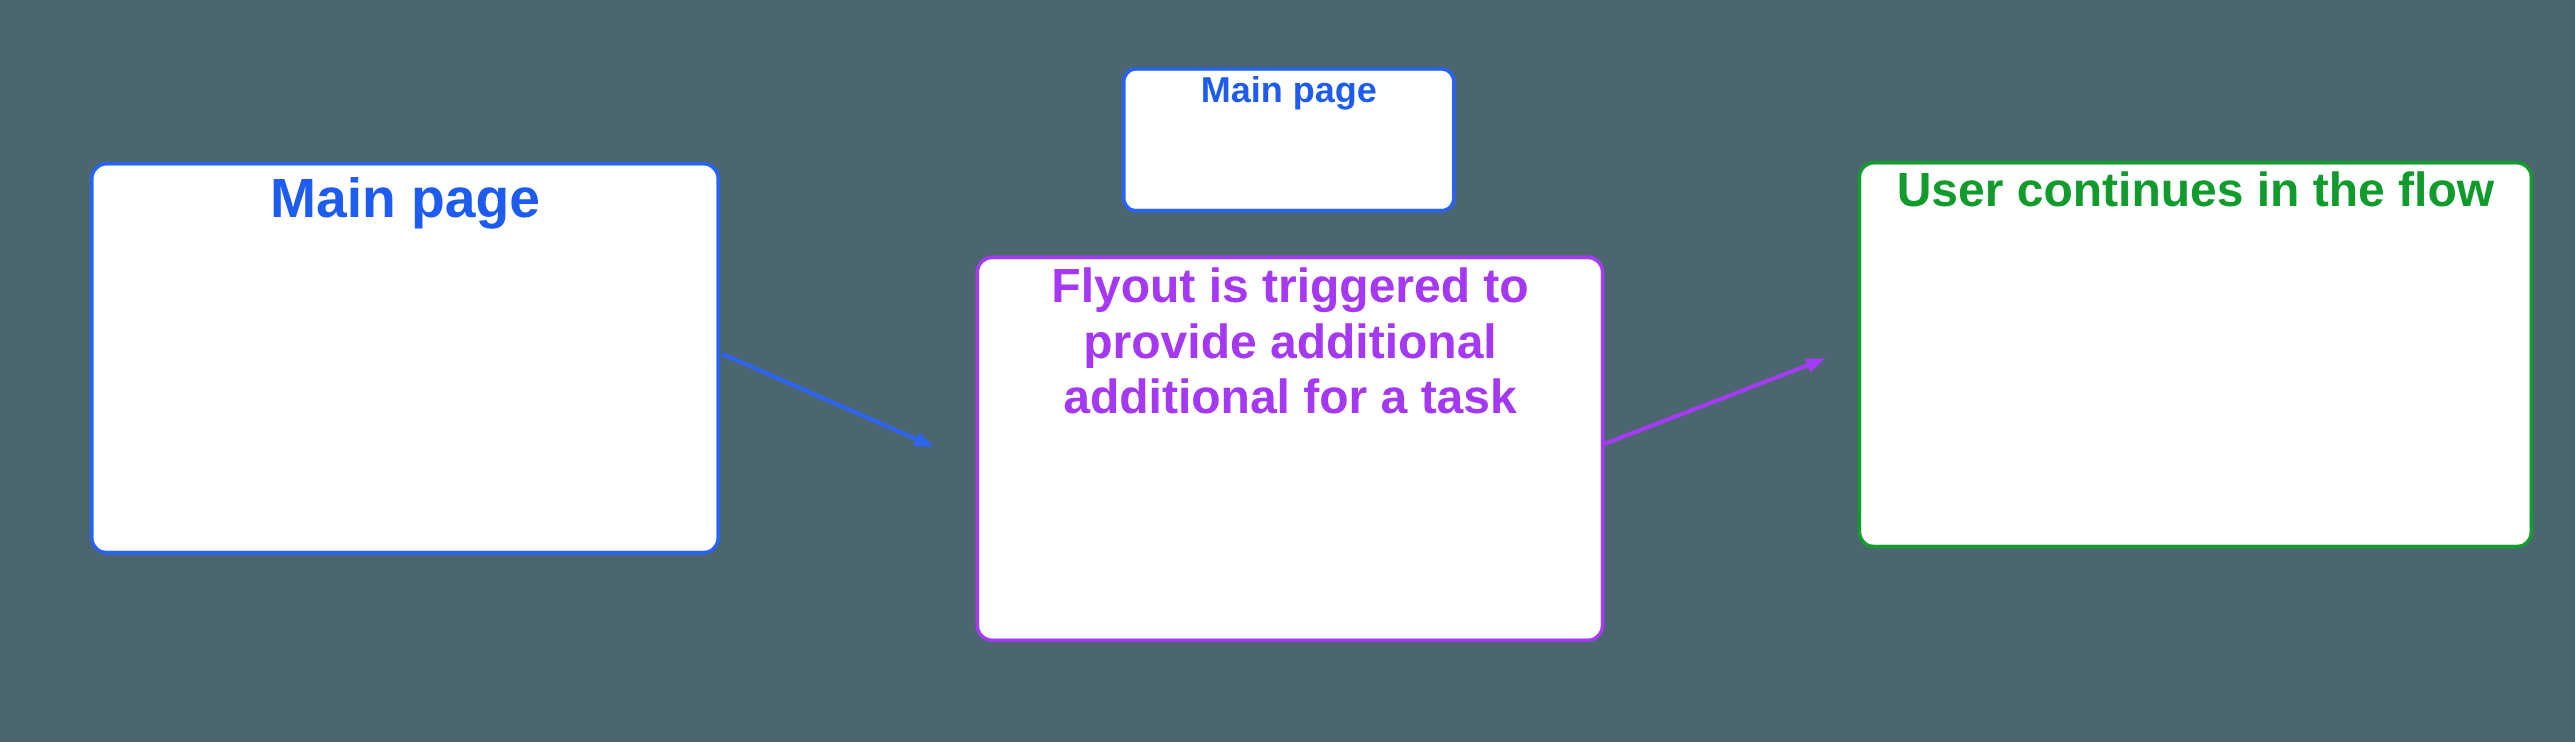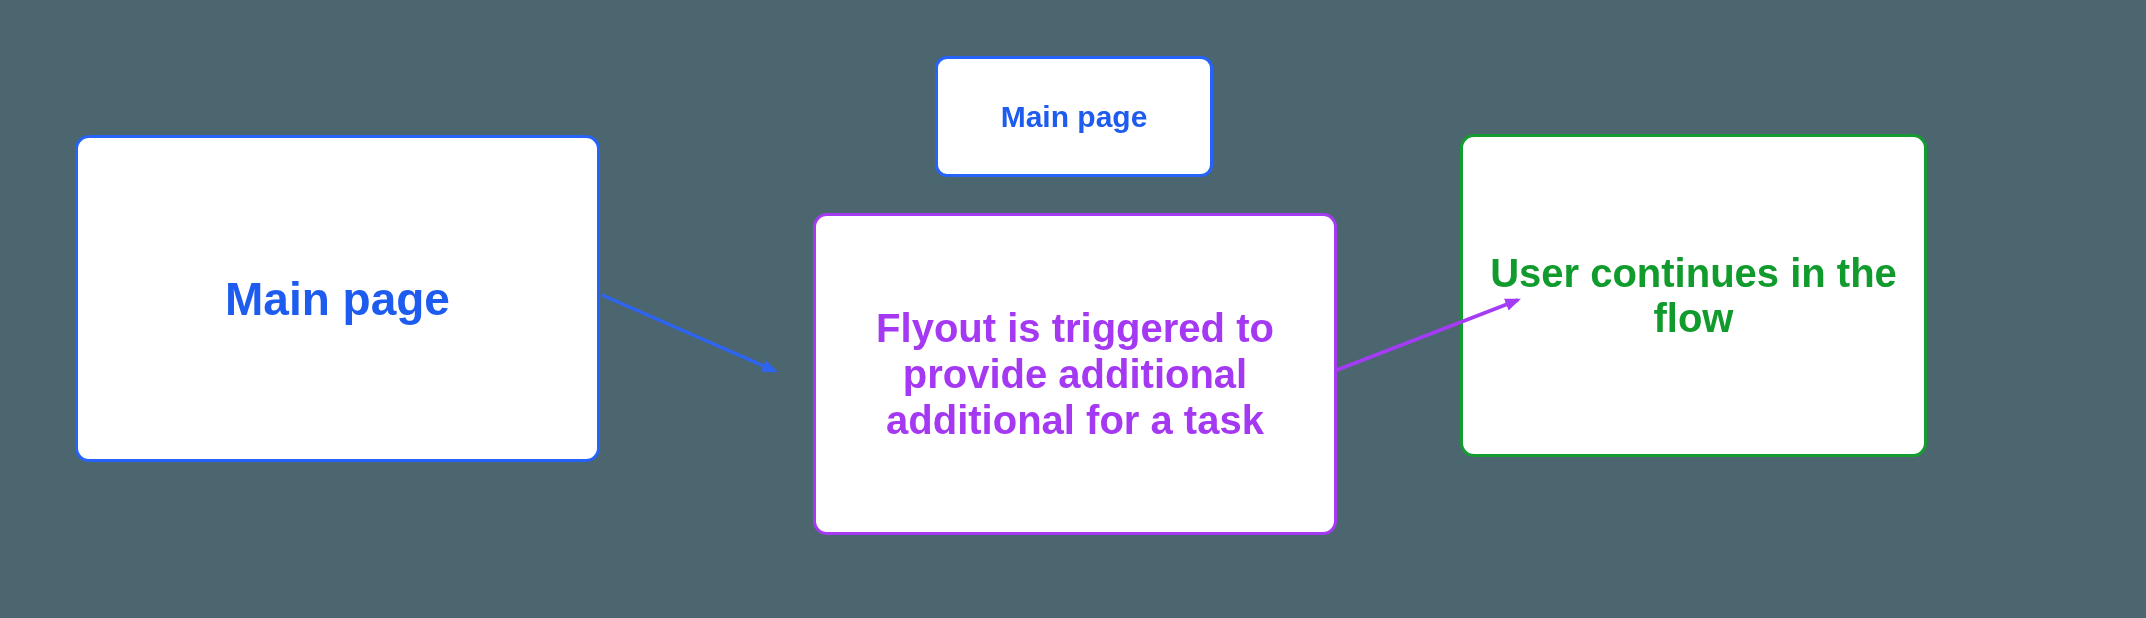--- a/index.html
+++ b/index.html
@@ -12,21 +12,20 @@
     width: 2146px;
     height: 618px;
     background: #4C6670;
     overflow: hidden;
   }
   .node {
     position: absolute;
     background: #ffffff;
     border-radius: 14px;
     display: flex;
-    align-items: center;
     justify-content: center;
     text-align: center;
     box-sizing: border-box;
     font-weight: 700;
   }
   .node .label {
     font-weight: 700;
     letter-spacing: 0px;
   }
   .node-main-page {
@@ -49,22 +48,22 @@
     width: 524px; height: 322px;
     border: 3px solid #A43BF2;
     color: #A538F2;
     font-size: 40px;
   }
   .node-flyout .label {
     width: 420px;
     line-height: 1.15;
   }
   .node-user-continues {
-    left: 1460px; top: 134px;
-    width: 467px; height: 323px;
+    left: 1548px; top: 134px;
+    width: 563px; height: 323px;
     border: 3px solid #149C30;
     color: #119B2D;
     font-size: 40px;
   }
   .connectors-layer {
     position: absolute;
     left: 0; top: 0;
     width: 2146px;
     height: 618px;
     pointer-events: none;

